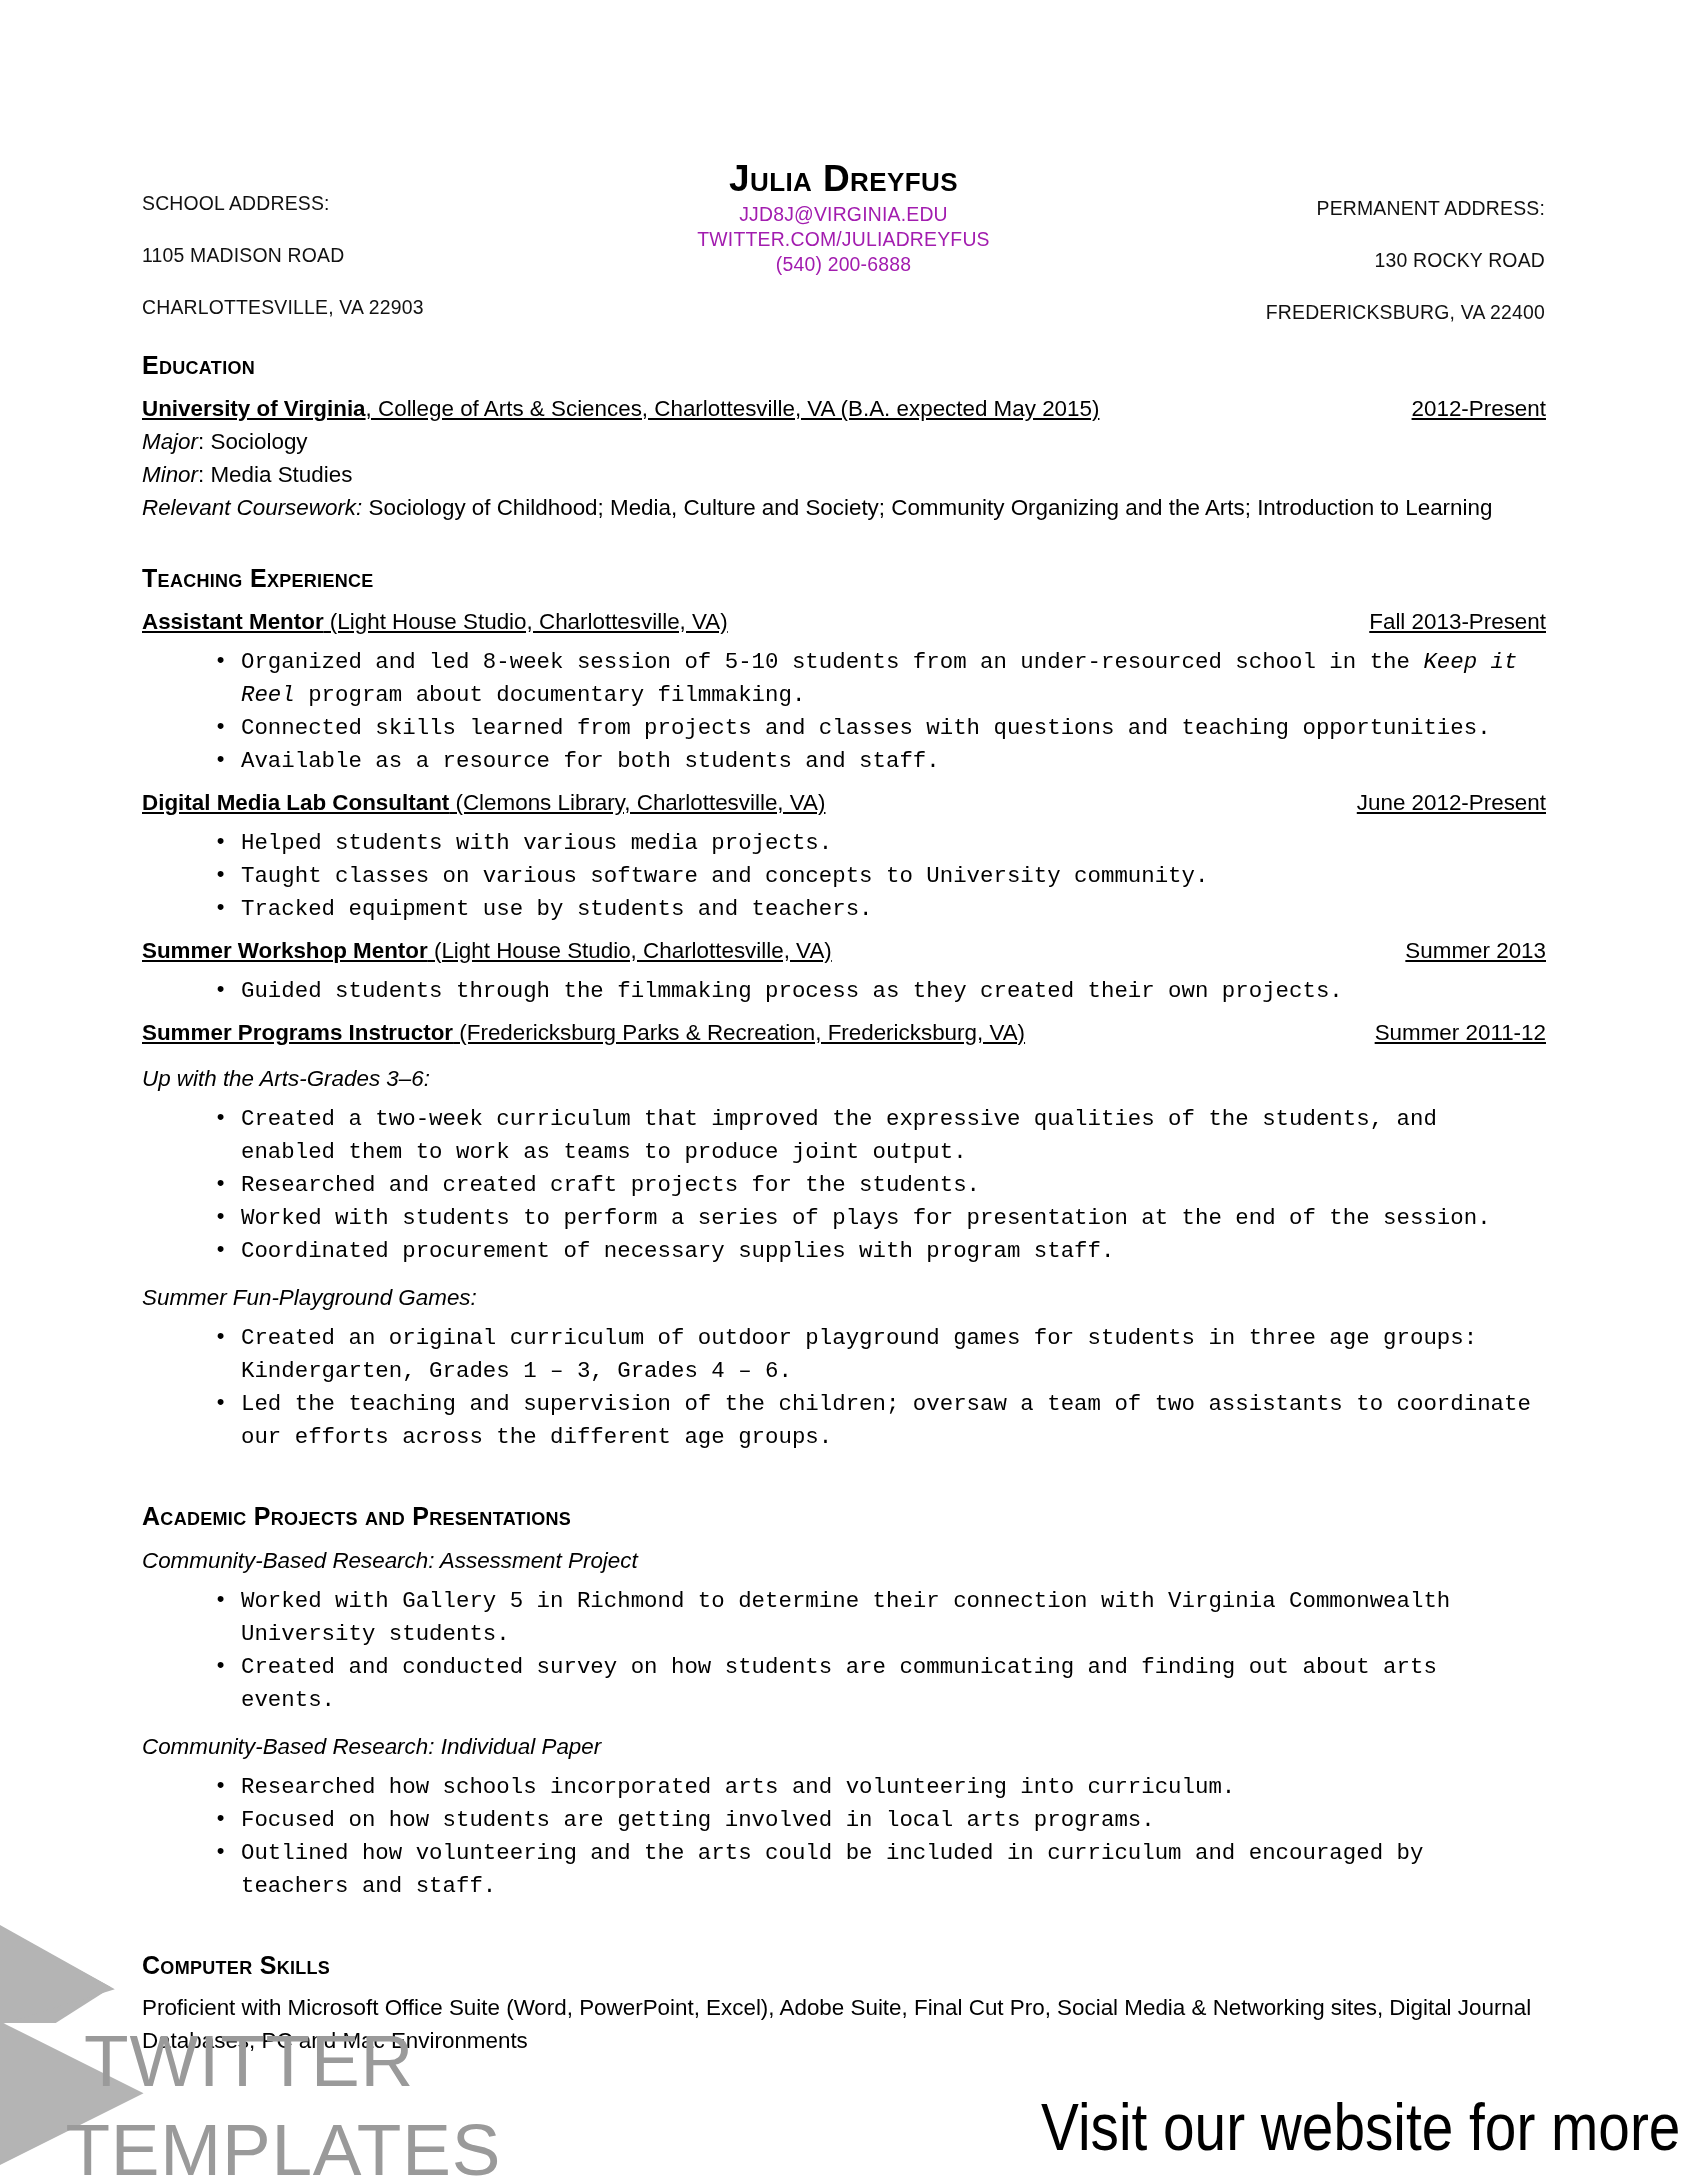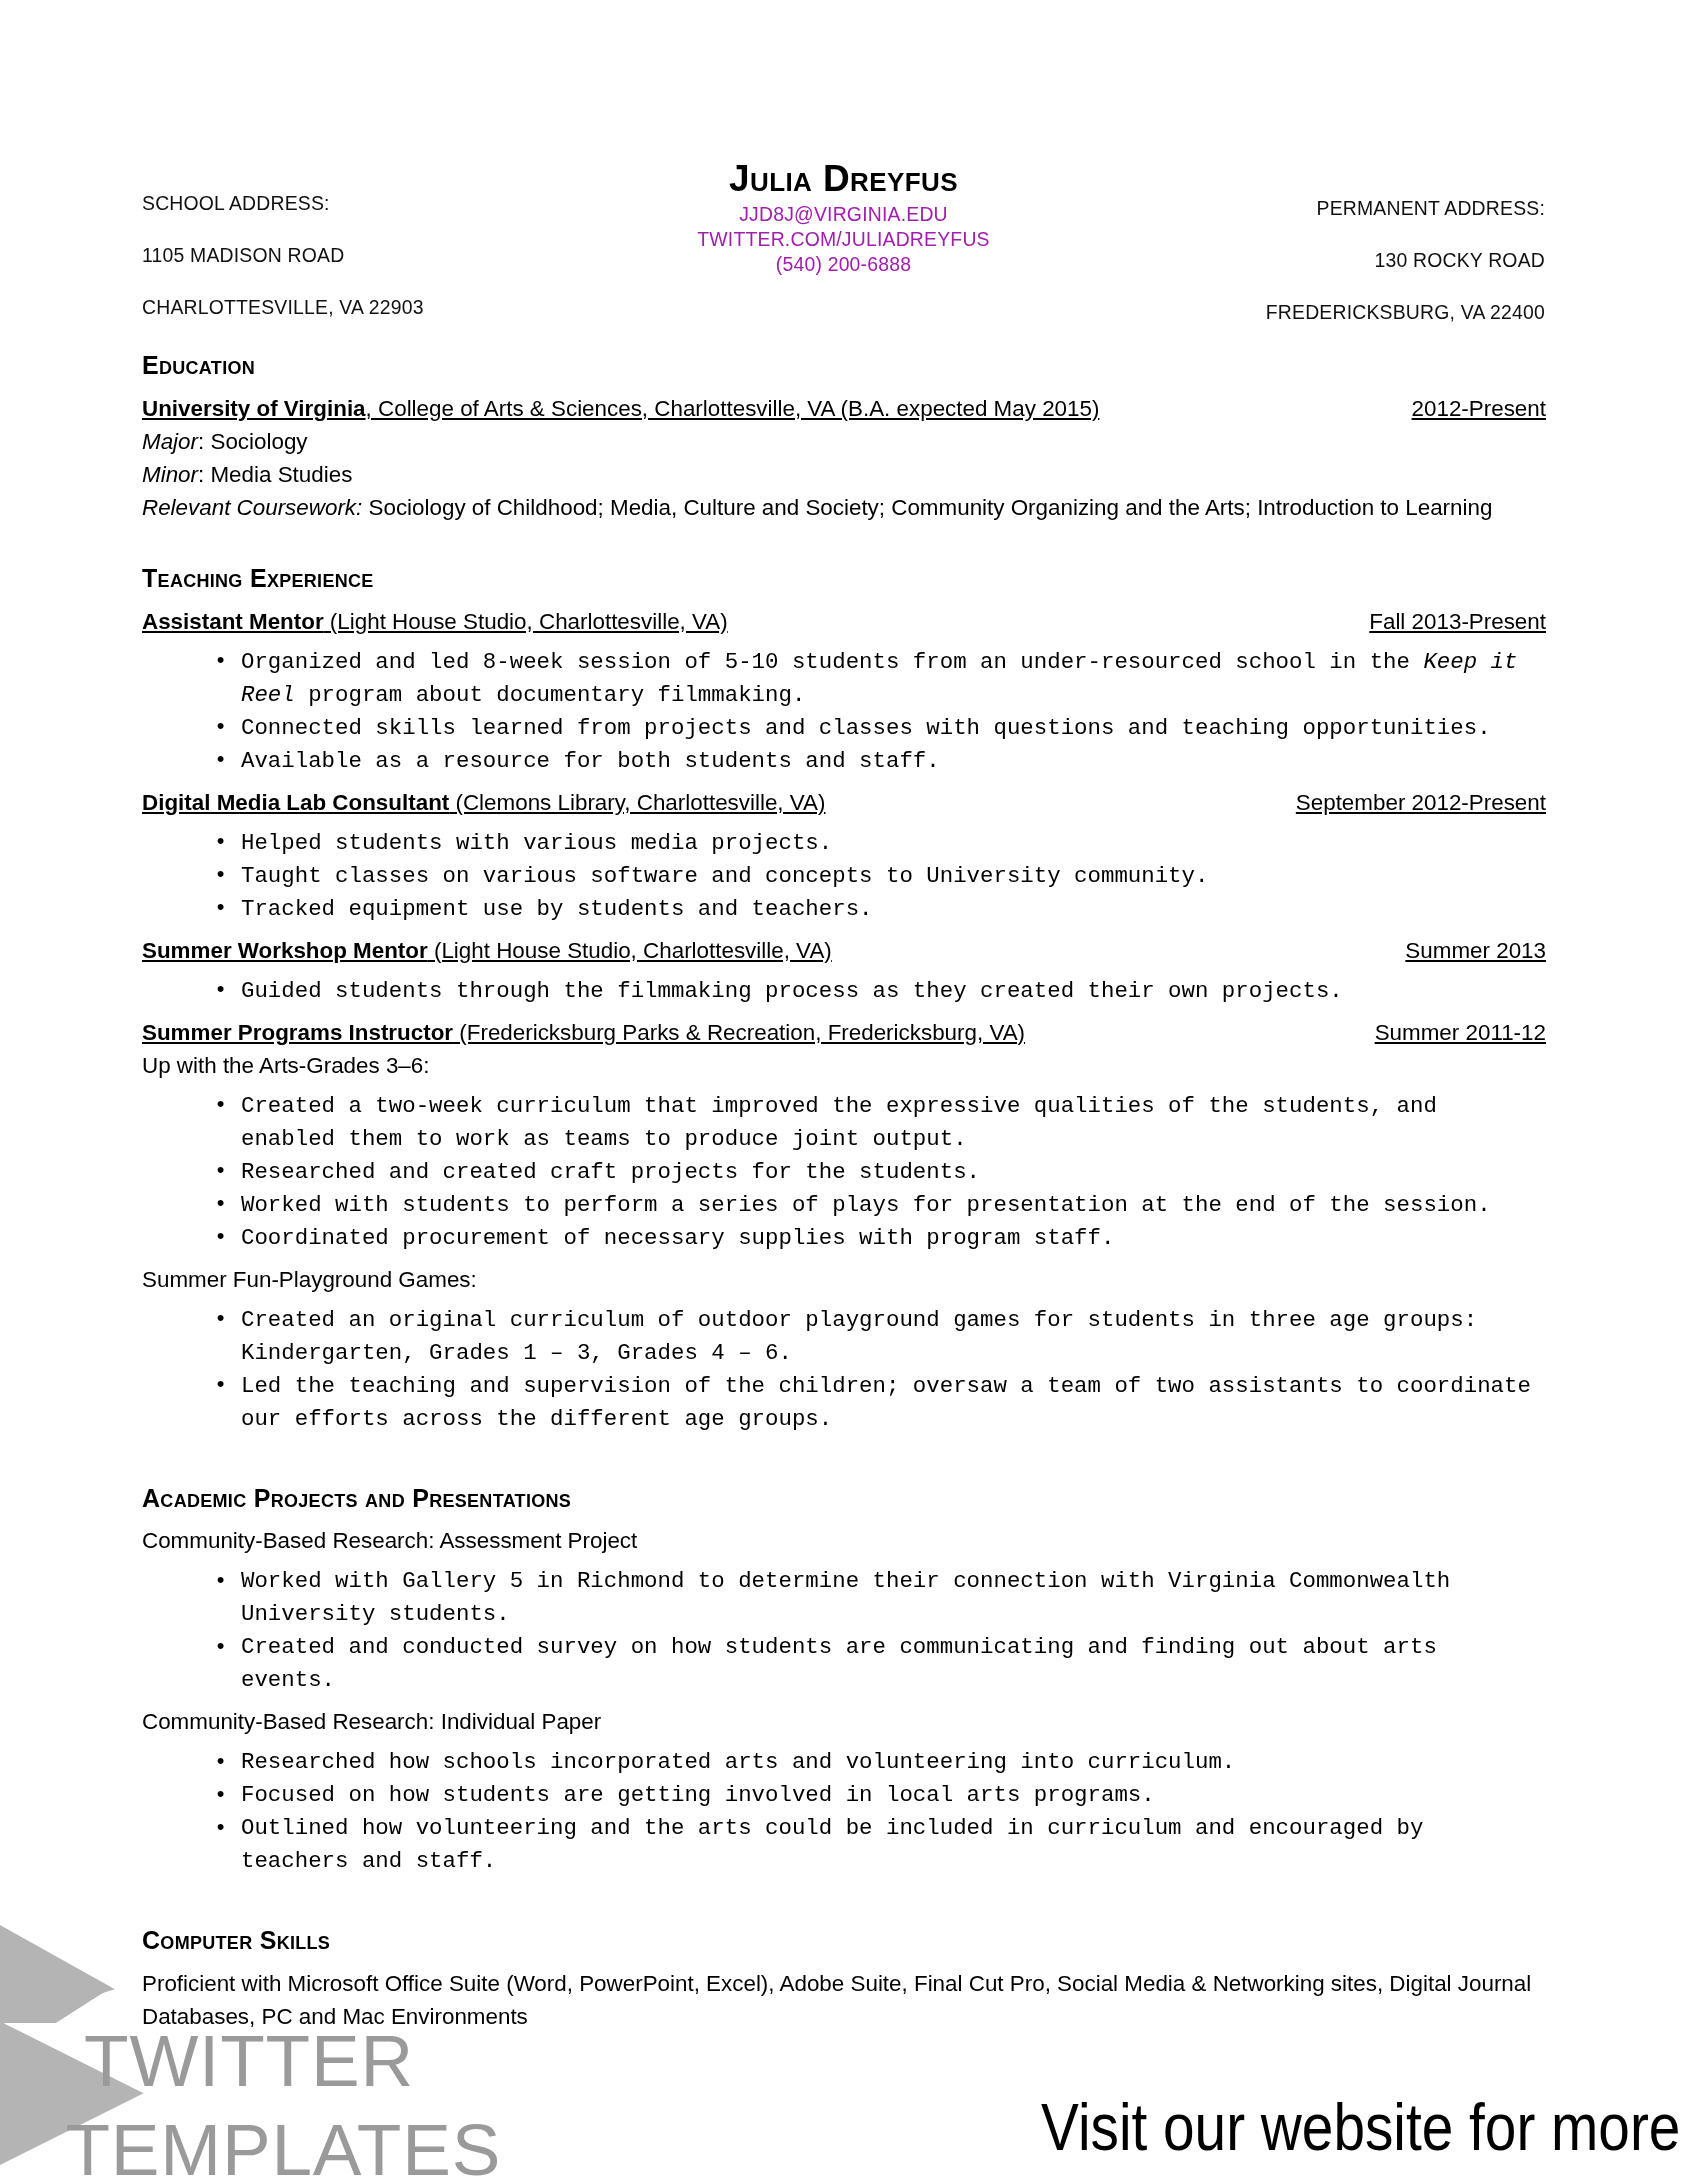--- a/index.html
+++ b/index.html
@@ -119,20 +119,22 @@
     position: absolute;
     left: 64px;
     top: -0.8px;
     font-size: 22px;
     line-height: 33px;
   }
 
   .subhead {
     font-size: 22.4px;
     line-height: 33px;
+    font-style: italic;
+    margin-top: 13px;
   }
 
   
   .watermark {
     position: absolute;
     left: 0;
     bottom: 0;
     width: 591px;
     height: 278px;
     pointer-events: none;
@@ -228,21 +230,21 @@
             <div class="left"><b>Assistant Mentor</b><span> (Light House Studio, Charlottesville, VA)</span></div>
             <div class="right">Fall 2013-Present</div>
           </div>
           <ul class="bullets">
             <li><span>Organized and led 8-week session of 5-10 students from an under-resourced school in the </span><i>Keep it Reel</i><span> program about documentary filmmaking.</span></li>
             <li><span>Connected skills learned from projects and classes with questions and teaching opportunities.</span></li>
             <li><span>Available as a resource for both students and staff.</span></li>
           </ul>
           <div class="row">
             <div class="left"><b>Digital Media Lab Consultant</b><span> (Clemons Library, Charlottesville, VA)</span></div>
-            <div class="right">September 2012-Present</div>
+            <div class="right">June 2012-Present</div>
           </div>
           <ul class="bullets">
             <li><span>Helped students with various media projects.</span></li>
             <li><span>Taught classes on various software and concepts to University community.</span></li>
             <li><span>Tracked equipment use by students and teachers.</span></li>
           </ul>
           <div class="row">
             <div class="left"><b>Summer Workshop Mentor</b><span> (Light House Studio, Charlottesville, VA)</span></div>
             <div class="right">Summer 2013</div>
           </div>

